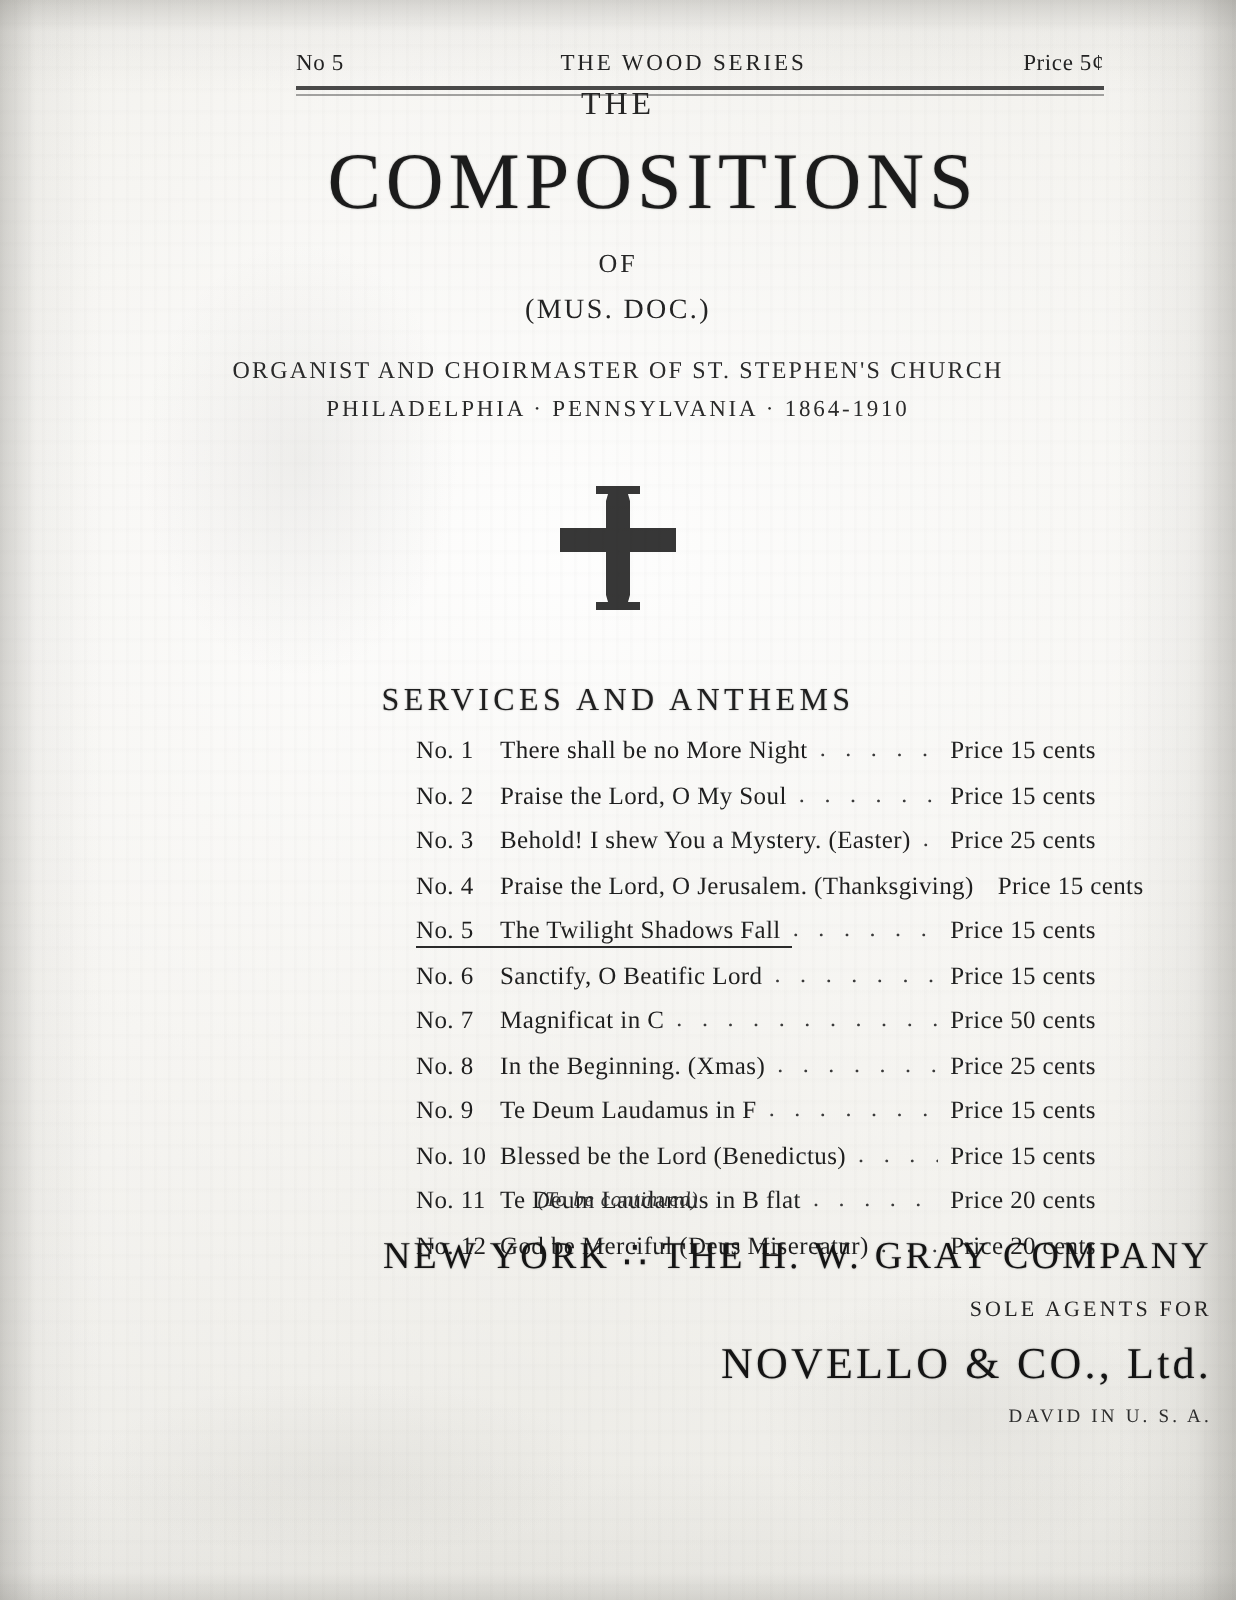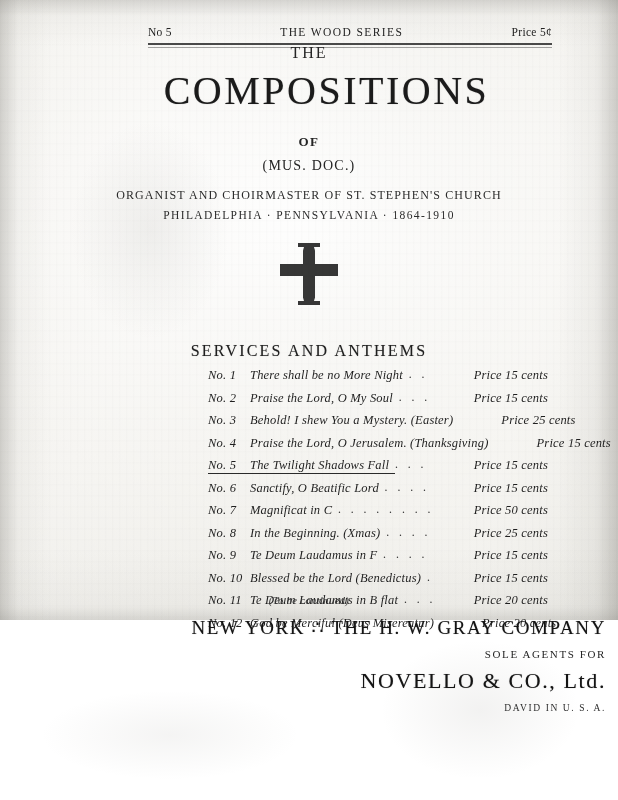--- a/index.html
+++ b/index.html
@@ -12,21 +12,21 @@
     height: 800px;
     overflow: hidden;
     font-family: "Liberation Serif", serif;
     color: #1a1a1a;
   }
 
   
   #page {
     position: relative;
     width: 618px;
-    height: 620px;
+    height: 800px;
     background:
       radial-gradient(ellipse 700px 500px at 48% 35%, rgba(255,255,255,0.9) 0%, rgba(246,245,242,0.6) 55%, rgba(232,231,226,0.55) 100%),
       linear-gradient(105deg, #f2f1ec 0%, #f7f6f3 25%, #efeee9 55%, #f6f5f1 80%, #e9e8e3 100%);
   }
   
   #page::before {
     content: "";
     position: absolute;
     inset: 0;
     background:
@@ -117,22 +117,21 @@
     text-transform: uppercase;
     line-height: 1.05;
     margin-top: 8px;
     text-shadow: 0 0 1px rgba(0,0,0,0.35);
     padding-left: 35px;
   }
   .t-of {
     font-size: 13px;
     letter-spacing: 1.5px;
     color: #262626;
-    margin-top: 22px;
-    font-weight: bold;
+    margin-top: 12px;
   }
   .t-name {
     font-size: 42px;
     letter-spacing: 4px;
     color: #121212;
     margin-top: 6px;
     text-shadow: 0 0 1px rgba(0,0,0,0.4);
   }
   .t-degree {
     font-size: 14px;
@@ -211,21 +210,20 @@
     left: 208px;
     width: 340px;
   }
   .list-row {
     display: flex;
     align-items: baseline;
     font-size: 12.5px;
     color: #1f1f1f;
     height: 22.5px;
     white-space: nowrap;
-    font-style: italic;
   }
   .row-no {
     width: 42px;
     flex: 0 0 42px;
     letter-spacing: 0.2px;
   }
   .row-title {
     flex: 0 0 auto;
     letter-spacing: 0.2px;
     padding-right: 6px;
@@ -238,21 +236,20 @@
     letter-spacing: 3.4px;
     font-size: 12px;
     position: relative;
     top: -1px;
   }
   .row-price {
     flex: 0 0 auto;
     text-align: left;
     letter-spacing: 0.2px;
     padding-left: 6px;
-    margin-left: 36px;
   }
   .list-row.highlight .row-no,
   .list-row.highlight .row-title {
     border-bottom: 1px solid #2a2a2a;
   }
 
   .continued {
     position: absolute;
     top: 595px;
     left: 0;

